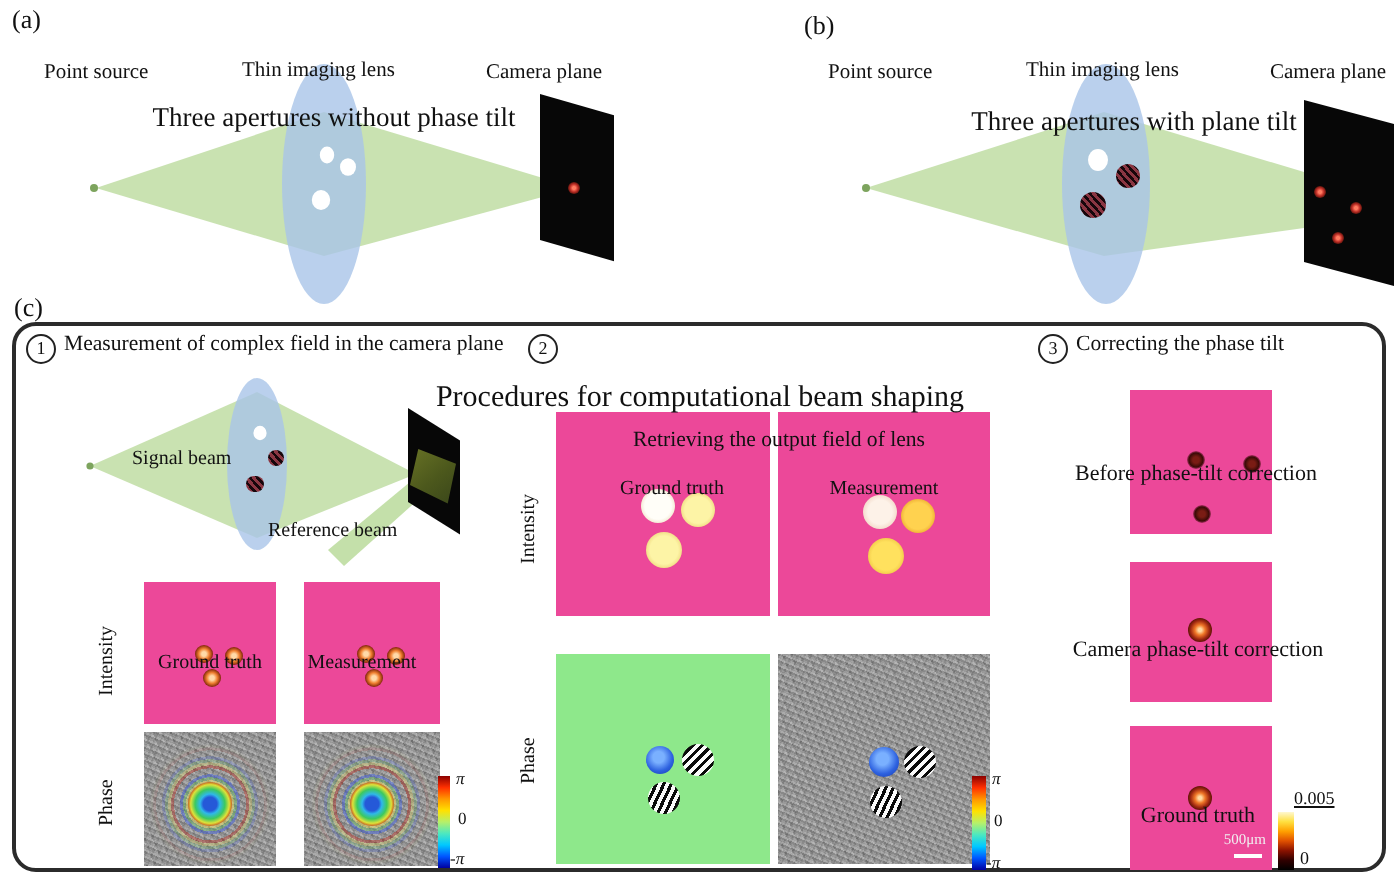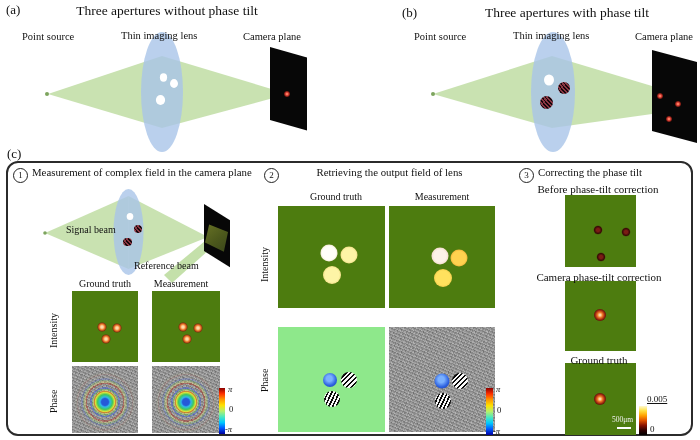--- a/index.html
+++ b/index.html
@@ -1,19 +1,19 @@
 <!DOCTYPE html>
 <html><head>
 <meta charset="utf-8">
 <style>
   html,body{margin:0;padding:0;background:#fff;}
   .stage{position:relative;width:700px;height:440px;background:#ffffff;overflow:hidden;
          font-family:"Liberation Serif",serif;color:#111;}
   .lbl{position:absolute;white-space:nowrap;z-index:4;}
-  .ctr{text-align:center;}
+  .ctr{text-align:center;margin-top:48px;}
   .t-panel{font-size:13.5px;}
   .t-tag{font-size:13px;}
   .t-sub{font-size:10.5px;}
   .t-small{font-size:10px;}
   .t-tiny{font-size:11px;}
   .t-head{font-size:10.8px;font-family:Liberation Serif, serif;}
   .vlabel{position:absolute;writing-mode:vertical-rl;transform:rotate(180deg);
           font-size:10px;text-align:center;z-index:4;}
   .circ{display:inline-block;width:13px;height:13px;border:1px solid #222;border-radius:50%;
         text-align:center;line-height:13px;font-size:9px;margin-right:4px;vertical-align:-2px;}
@@ -25,21 +25,21 @@
   .cam-b{left:652px;top:50px;width:45px;height:81px;transform:skewY(15deg);}
   .cam-s1{left:204px;top:204px;width:25.5px;height:47px;transform:skewY(32deg);}
   .patch{position:absolute;left:205px;top:222px;width:23px;height:31px;z-index:3;
          clip-path:polygon(18% 8%,100% 32%,82% 96%,0 66%);
          background:linear-gradient(140deg,#6a7426,#4c581c 55%,#39451a);}
   .striped{position:absolute;border-radius:50%;z-index:3;
            background:repeating-linear-gradient(48deg,#17060b 0 1.3px,#8a3642 1.3px 2.8px);}
   .rdot{position:absolute;border-radius:50%;transform:translate(-50%,-50%);z-index:3;
         width:6px;height:6px;
         background:radial-gradient(circle,#ff7a60 0 18%,#c03028 45%,#501008 75%,rgba(0,0,0,0) 100%);}
-  .img{position:absolute;background:#4d7c0f;z-index:2;overflow:hidden;}
+  .img{position:absolute;background:#ec4899;z-index:2;overflow:hidden;}
   .noise{background-color:#959595;background-image:
     repeating-linear-gradient(23deg,rgba(60,60,60,.22) 0 1px,rgba(215,215,215,.22) 1px 2px,rgba(130,130,130,.18) 2px 3px),
     repeating-linear-gradient(68deg,rgba(235,235,235,.18) 0 1px,rgba(80,80,80,.18) 1px 2px,rgba(170,170,170,.14) 2px 4px),
     repeating-linear-gradient(113deg,rgba(40,40,40,.12) 0 1px,rgba(200,200,200,.15) 1px 3px);}
   .greenbg{background:#8ee88b;}
   .dot{position:absolute;border-radius:50%;transform:translate(-50%,-50%);width:9px;height:9px;
        background:radial-gradient(circle,#ffd9a8 0 18%,#f08030 42%,#7a2008 72%,rgba(0,0,0,0) 100%);}
   .dimdot{position:absolute;border-radius:50%;transform:translate(-50%,-50%);width:9px;height:9px;
        background:radial-gradient(circle,#7a1c14 0 25%,#3a0a06 55%,rgba(0,0,0,0) 80%);}
   .brightdot{position:absolute;border-radius:50%;transform:translate(-50%,-50%);width:12px;height:12px;
@@ -115,26 +115,27 @@
   <div class="rdot" style="left:678px;top:104px;"></div>
   <div class="rdot" style="left:668.5px;top:119px;"></div>
 
   <div class="lbl t-tag" style="left:6px;top:2px;">(a)</div>
   <div class="lbl t-panel ctr" style="left:62px;top:3px;width:210px;">Three apertures without phase tilt</div>
   <div class="lbl t-sub" style="left:22px;top:31px;">Point source</div>
   <div class="lbl t-sub" style="left:121px;top:30px;">Thin imaging lens</div>
   <div class="lbl t-sub" style="left:243px;top:31px;">Camera plane</div>
 
   <div class="lbl t-tag" style="left:402px;top:5px;">(b)</div>
-  <div class="lbl t-panel ctr" style="left:462px;top:5px;width:210px;">Three apertures with phase tilt</div>
+  <div class="lbl t-panel ctr" style="left:462px;top:5px;width:210px;">Three apertures with plane tilt</div>
   <div class="lbl t-sub" style="left:414px;top:31px;">Point source</div>
   <div class="lbl t-sub" style="left:513px;top:30px;">Thin imaging lens</div>
   <div class="lbl t-sub" style="left:635px;top:31px;">Camera plane</div>
 
   <div class="lbl t-tag" style="left:7px;top:146px;">(c)</div>
+  <div class="lbl ctr" style="left:175px;top:143px;width:350px;font-size:15px;">Procedures for computational beam shaping</div>
   <div class="box"></div>
 
   <div class="lbl t-head" style="left:13px;top:166px;">
     <span class="circ">1</span><span>Measurement of complex field in the camera plane</span>
   </div>
   <div class="lbl t-head" style="left:264px;top:166px;">
     <span class="circ">2</span>
   </div>
   <div class="lbl t-head ctr" style="left:292px;top:166px;width:195px;">Retrieving the output field of lens</div>
   <div class="lbl t-head" style="left:519px;top:166px;">

